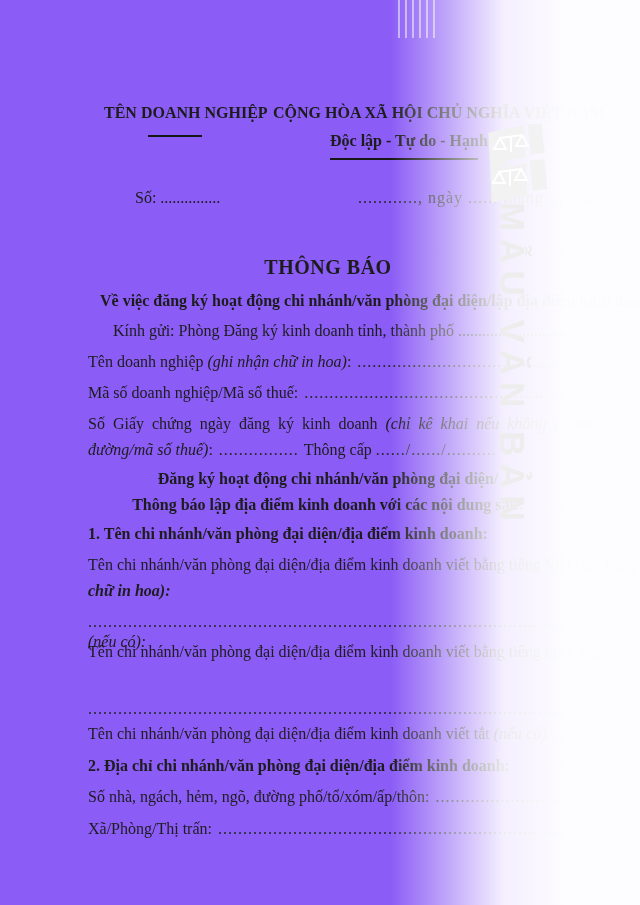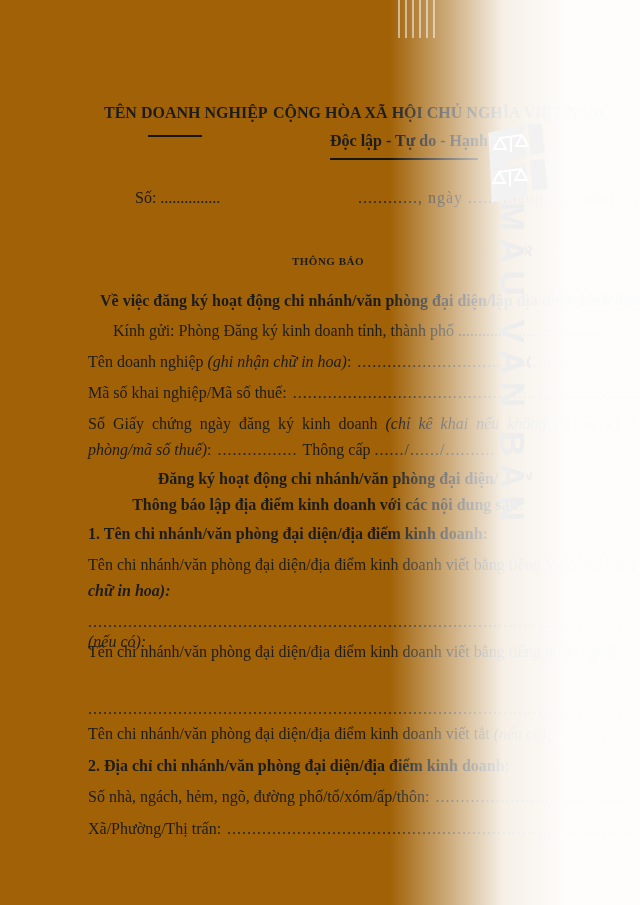--- a/index.html
+++ b/index.html
@@ -1,25 +1,25 @@
 <!DOCTYPE html>
 <html><head>
 <meta charset="utf-8">
 <style>
   html,body{margin:0;padding:0;background:#ffffff;}
   .page{
-    position:relative;width:640px;height:905px;background:#a16207;overflow:hidden;
+    position:relative;width:640px;height:905px;background:#8b5cf6;overflow:hidden;
     font-family:"Liberation Serif","DejaVu Serif",serif;font-size:16px;color:#1c1c1c;
   }
   .ln{position:absolute;white-space:nowrap;line-height:1.25;}
   .b{font-weight:bold;}
   .it{font-style:italic;}
   .ctr{left:88px;width:480px;text-align:center;}
   .stretch{word-spacing:4px;}
-  .title{font-size:11px;letter-spacing:.5px;}
+  .title{font-size:20px;letter-spacing:.5px;}
   .rule{position:absolute;background:#161616;height:2px;}
   .dots{letter-spacing:1px;color:#262626;}
   
   .streaks{position:absolute;left:398px;top:0;width:42px;height:38px;opacity:.55;
     background:repeating-linear-gradient(to right,#f4f4f4 0 2px,transparent 2px 7px);}
   
   .fade{position:absolute;top:0;right:0;width:250px;height:100%;pointer-events:none;
     background:linear-gradient(to right,rgba(255,255,255,0) 0%,rgba(255,255,255,.9) 45%,rgba(255,255,255,.985) 70%,rgba(255,255,255,.985) 100%);}
   
   .wm-logo{position:absolute;left:482px;top:124px;}
@@ -45,45 +45,45 @@
   <div class="rule" style="left:330px;top:158px;width:148px;"></div>
   <div class="ln" style="left:358px;top:188px;"><span class="dots">............, ngày ...... tháng ...... năm ......</span></div>
 
   <div class="ln b ctr title" style="top:255px;"><span>THÔNG BÁO</span></div>
   <div class="ln b" style="left:100px;top:291px;"><span>Về việc đăng ký hoạt động chi nhánh/văn phòng đại diện/lập địa điểm kinh doanh</span></div>
 
   <div class="ln" style="left:113px;top:321px;"><span>Kính gửi: Phòng Đăng ký kinh doanh tỉnh, thành phố .....................................</span></div>
 
   <div class="ln" style="left:88px;top:352px;"><span>Tên doanh nghiệp </span><span class="it">(ghi nhận chữ in hoa)</span><span class="dots">: ...........................................................................</span></div>
 
-  <div class="ln" style="left:88px;top:383px;"><span>Mã số khai nghiệp/Mã số thuế</span><span class="dots">: ................................................................................</span></div>
+  <div class="ln" style="left:88px;top:383px;"><span>Mã số doanh nghiệp/Mã số thuế</span><span class="dots">: ................................................................................</span></div>
 
   <div class="ln stretch" style="left:88px;top:414px;"><span>Số Giấy chứng ngày đăng ký kinh doanh </span><span class="it">(chỉ kê khai nếu không có mã số doanh</span></div>
-  <div class="ln" style="left:88px;top:440px;"><span class="it">phòng/mã số thuế)</span><span class="dots">: ................ </span><span>Thông cấp </span><span class="dots">....../....../..........</span></div>
+  <div class="ln" style="left:88px;top:440px;"><span class="it">đường/mã số thuế)</span><span class="dots">: ................ </span><span>Thông cấp </span><span class="dots">....../....../..........</span></div>
 
   <div class="ln b ctr" style="top:469px;"><span>Đăng ký hoạt động chi nhánh/văn phòng đại diện/</span></div>
   <div class="ln b ctr" style="top:495px;"><span>Thông báo lập địa điểm kinh doanh với các nội dung sau:</span></div>
 
   <div class="ln b" style="left:88px;top:524px;"><span>1. Tên chi nhánh/văn phòng đại diện/địa điểm kinh doanh:</span></div>
 
   <div class="ln" style="left:88px;top:555px;"><span>Tên chi nhánh/văn phòng đại diện/địa điểm kinh doanh viết bằng tiếng Việt </span><span class="it">(ghi bằng</span></div>
   <div class="ln" style="left:88px;top:581px;font-weight:bold;"><span class="it">chữ in hoa):</span></div>
   <div class="ln" style="left:88px;top:612px;"><span class="dots">.......................................................................................................................................</span></div>
 
   <div class="ln" style="left:88px;top:642px;"><span>Tên chi nhánh/văn phòng đại diện/địa điểm kinh doanh viết bằng tiếng nước ngoài </span></div>
   <div class="ln" style="left:88px;top:632px;"><span class="it">(nếu có):</span></div>
   <div class="ln" style="left:88px;top:699px;"><span class="dots">.......................................................................................................................................</span></div>
 
   <div class="ln" style="left:88px;top:724px;"><span>Tên chi nhánh/văn phòng đại diện/địa điểm kinh doanh viết tắt </span><span class="it">(nếu có)</span><span class="dots">: ......................................</span></div>
 
   <div class="ln b" style="left:88px;top:756px;"><span>2. Địa chỉ chi nhánh/văn phòng đại diện/địa điểm kinh doanh:</span></div>
 
   <div class="ln" style="left:88px;top:787px;"><span>Số nhà, ngách, hẻm, ngõ, đường phố/tổ/xóm/ấp/thôn</span><span class="dots">: .....................................................................</span></div>
 
-  <div class="ln" style="left:88px;top:819px;"><span>Xã/Phường/Thị trấn</span><span class="dots">: .................................................................................</span></div>
+  <div class="ln" style="left:88px;top:819px;"><span>Xã/Phòng/Thị trấn</span><span class="dots">: .................................................................................</span></div>
 
   <div class="fade"></div>
 
   <div class="wm-logo">
     <svg width="70" height="84" viewBox="0 0 70 84">
       <g transform="rotate(-6 35 42)" fill="#f2f2f2">
         <polygon points="10,6 46,2 44,34 24,36 30,40 8,44"></polygon>
         <polygon points="8,44 44,40 42,72 6,76"></polygon>
         <rect x="50" y="0" width="14" height="32"></rect>
         <rect x="48" y="38" width="15" height="30"></rect>

